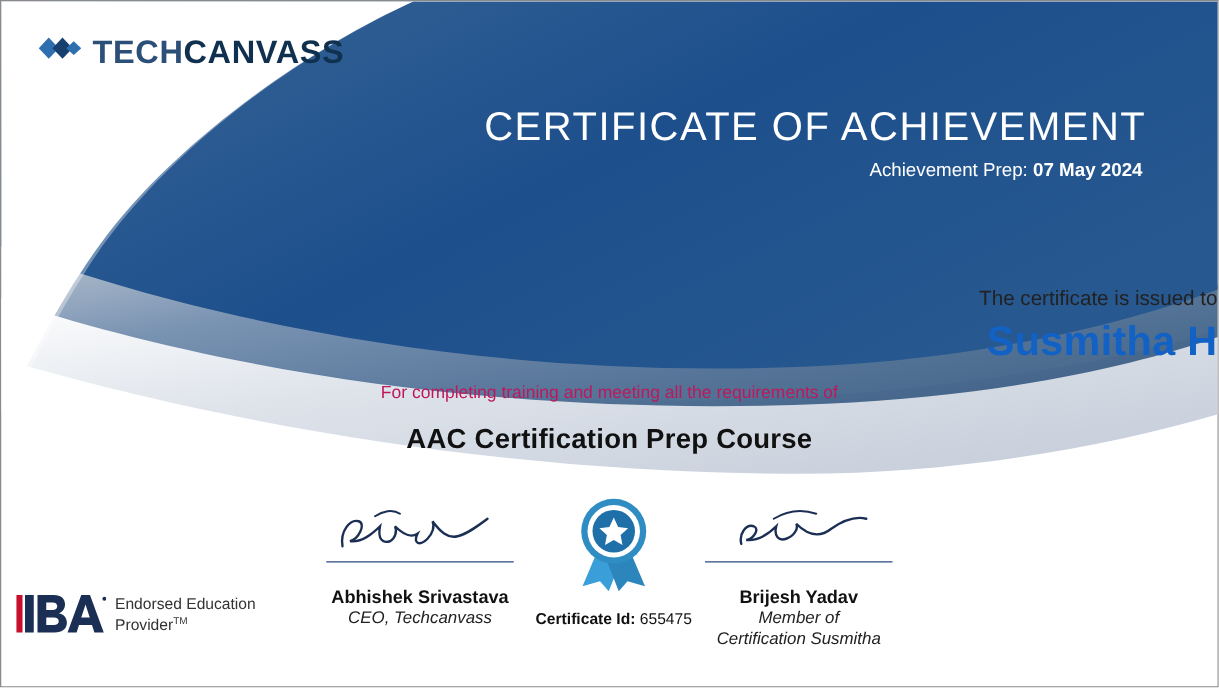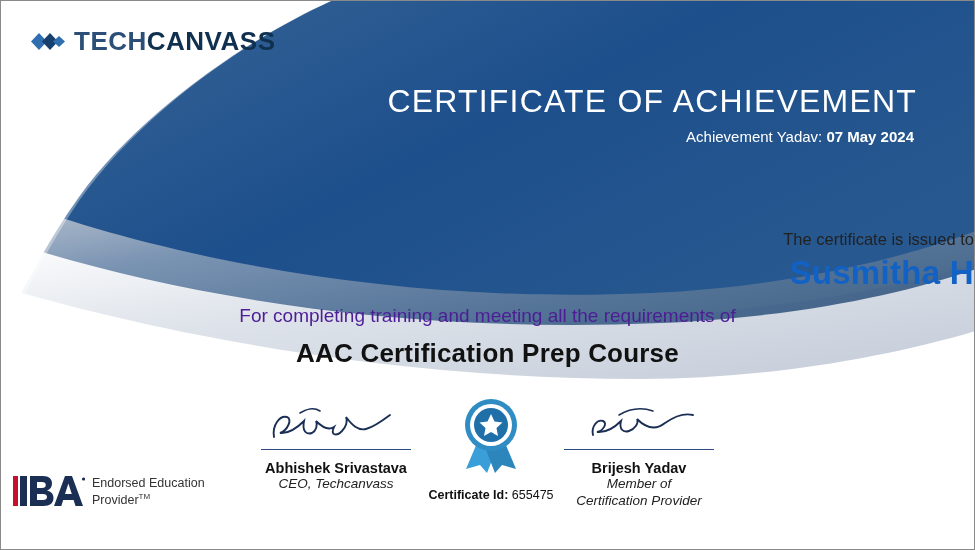--- a/index.html
+++ b/index.html
@@ -27,21 +27,21 @@
     height: 550px;
     pointer-events: none;
   }
 
   
   .logo {
     position: absolute;
     left: 30px;
     top: 25px;
     display: flex;
-    align-items: center;
+    align-items: flex-start;
     gap: 9px;
   }
   .logo-mark {
     width: 34px;
     height: 25px;
     position: relative;
   }
   .logo-text {
     font-size: 26px;
     font-weight: bold;
@@ -100,30 +100,30 @@
     font-weight: bold;
     color: #1261c4;
     letter-spacing: 0.3px;
   }
   .requirements {
     position: absolute;
     left: 0;
     right: 0;
     top: 304px;
     text-align: center;
-    font-size: 19px;
-    color: #4c1d95;
+    font-size: 14px;
+    color: #be185d;
   }
   .course-name {
     position: absolute;
     left: 0;
     right: 0;
     top: 337px;
     text-align: center;
-    font-size: 26px;
+    font-size: 22px;
     font-weight: bold;
     color: #111111;
     letter-spacing: 0.2px;
   }
 
   
   .sig-block {
     position: absolute;
     width: 210px;
     text-align: center;
@@ -135,21 +135,21 @@
     display: flex;
     align-items: flex-end;
     justify-content: center;
   }
   .sig-line {
     border-bottom: 1.5px solid #2a4a80;
     width: 150px;
     margin: 2px auto 0 auto;
   }
   .sig-name {
-    margin-top: 10px;
+    margin-top: 20px;
     font-size: 14.5px;
     font-weight: bold;
     color: #111111;
   }
   .sig-role {
     font-size: 13.5px;
     font-style: italic;
     color: #222222;
     line-height: 1.25;
   }
@@ -240,21 +240,21 @@
         <polygon points="0,12.5 8,4 16,12.5 8,21" fill="#2f6fb0"></polygon>
         <polygon points="11,12.5 19,4 27,12.5 19,21" fill="#17406e"></polygon>
         <polygon points="22,12.5 28,7 34,12.5 28,18" fill="#2f6fb0"></polygon>
       </svg>
     </span>
     <span class="logo-text"><span class="tech">TECH</span><span class="canvass">CANVASS</span></span>
   </div>
 
   <div class="cert-title">CERTIFICATE OF ACHIEVEMENT</div>
   <div class="achievement-date">
-    <span>Achievement Yadav:</span>
+    <span>Achievement Prep:</span>
     <span class="date-value">07 May 2024</span>
   </div>
 
   <div class="issued-to">The certificate is issued to</div>
   <div class="recipient">Susmitha H</div>
   <div class="requirements">For completing training and meeting all the requirements of</div>
   <div class="course-name">AAC Certification Prep Course</div>
 
   <div class="sig-block sig-left">
     <div class="sig-scribble">
@@ -271,21 +271,21 @@
   <div class="sig-block sig-right">
     <div class="sig-scribble">
       <svg viewBox="0 0 160 46" width="160" height="46">
         <path d="M34,34 C32,26 38,18 44,20 C49,22 44,30 38,31 C48,32 56,26 62,20 C60,28 64,32 70,30 C76,28 80,22 78,18 C86,26 96,30 106,22 C116,15 126,12 134,14" fill="none" stroke="#1b2f55" stroke-width="1.9" stroke-linecap="round"></path>
         <path d="M60,14 C70,8 82,6 94,10" fill="none" stroke="#1b2f55" stroke-width="1.5" stroke-linecap="round"></path>
       </svg>
     </div>
     <div class="sig-line"></div>
     <div class="sig-name">Brijesh Yadav</div>
     <div class="sig-role">Member of</div>
-    <div class="sig-role">Certification Provider</div>
+    <div class="sig-role">Certification Susmitha</div>
   </div>
 
   <div class="badge">
     <svg viewBox="0 0 70 78" width="70" height="78">
       <polygon points="21,48 10,74 24,70 31,78 40,55" fill="#3a9fd8"></polygon>
       <polygon points="49,48 60,74 46,70 39,78 30,55" fill="#2c85bb"></polygon>
       <circle cx="35" cy="30" r="26" fill="#2f8dc4"></circle>
       <circle cx="35" cy="30" r="21" fill="#ffffff"></circle>
       <circle cx="35" cy="30" r="17" fill="#1f6fa8"></circle>
       <polygon points="35,19 38.5,26.5 46.5,27.5 40.5,33 42,41 35,37 28,41 29.5,33 23.5,27.5 31.5,26.5" fill="#ffffff"></polygon>

